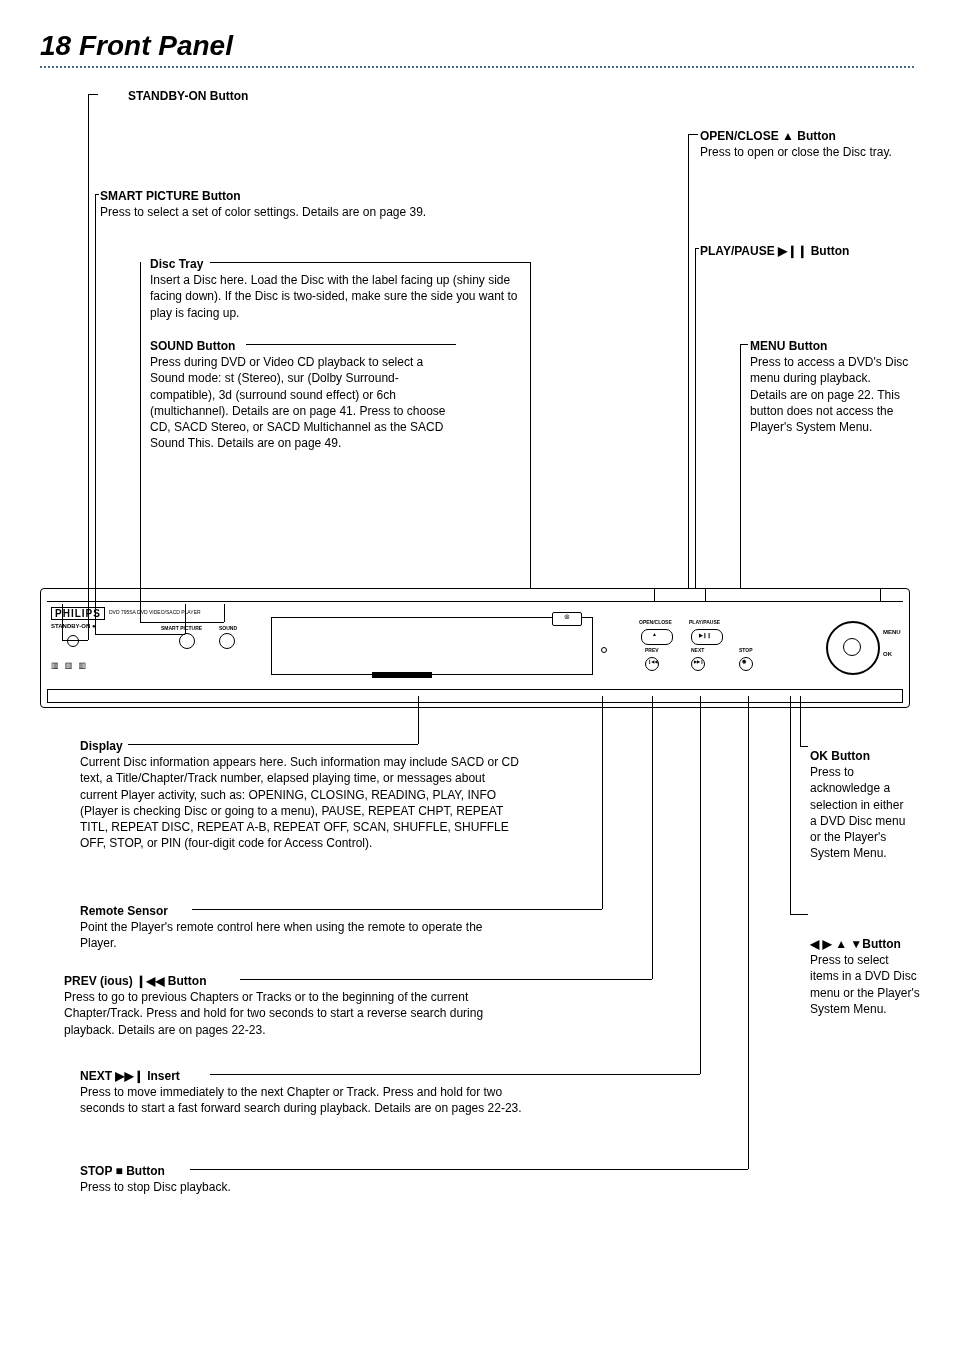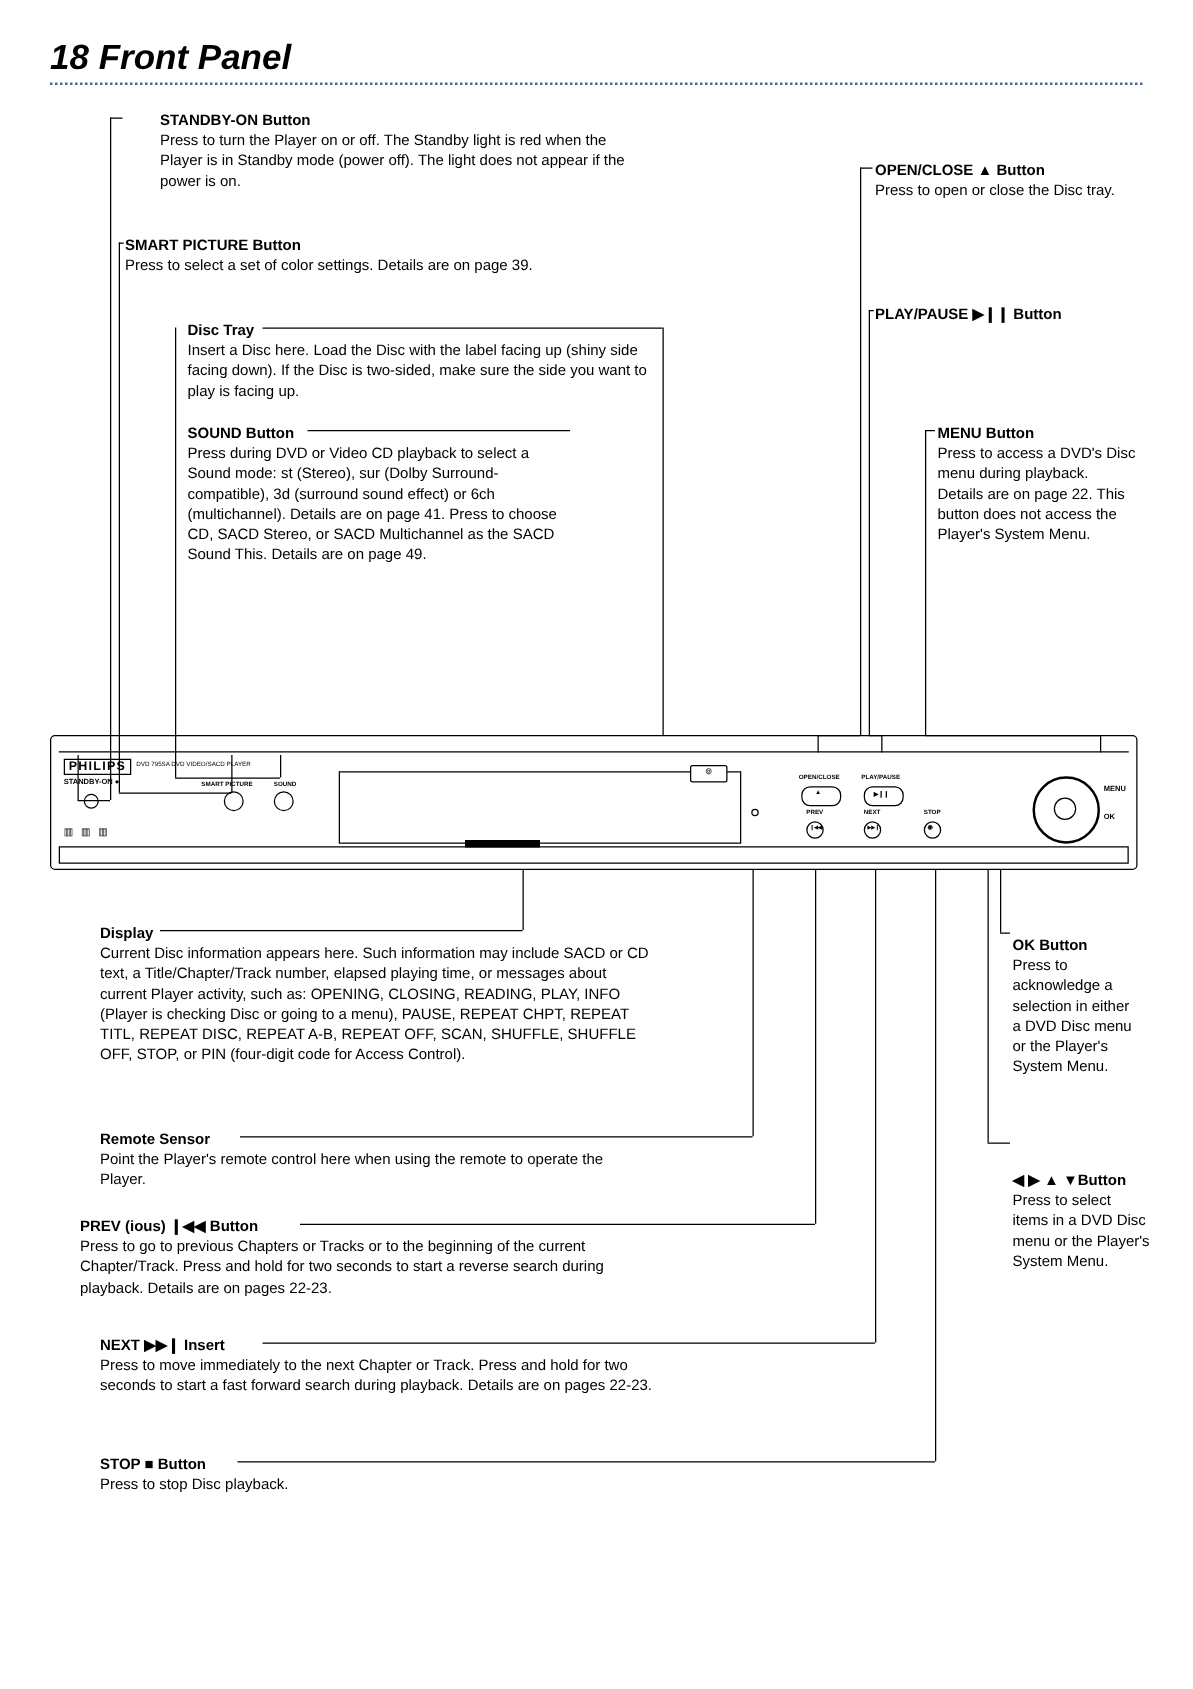--- a/index.html
+++ b/index.html
@@ -34,21 +34,21 @@
     font-weight: bold;
   }
   .italic {
   }
   
   .panel {
     position: absolute;
     top: 500px;
     left: 0;
     width: 870px;
-    height: 108px;
+    height: 120px;
     border: 1px solid #000;
     border-radius: 4px;
     box-sizing: border-box;
   }
   .panel-top-strip {
     position: absolute;
     top: 12px;
     left: 6px;
     right: 6px;
     height: 0;
@@ -218,21 +218,20 @@
 </head>
 <body>
 
 <div class="page-title">18  Front Panel</div>
 <div class="dotted-line"></div>
 
 <div class="content">
 
   <div class="block" style="top:0; left:60px; width:390px;margin-left:28px;">
     <span class="block-title">STANDBY-ON Button</span><br>
-    <span>Press to turn the Player on or off. The Standby light is red when the Player is in Standby mode (power off). The light does not appear if the power is on.</span>
   </div>
 
   <div class="block" style="top:100px; left:60px; width:420px;">
     <span class="block-title">SMART PICTURE Button</span><br>
     <span>Press to select a set of color settings. </span><span class="italic">Details are on page 39.</span>
   </div>
 
   <div class="block" style="top:168px; left:110px; width:370px;">
     <span class="block-title">Disc Tray</span><br>
     <span>Insert a Disc here. Load the Disc with the label facing up (shiny side facing down). If the Disc is two-sided, make sure the side you want to play is facing up.</span>

